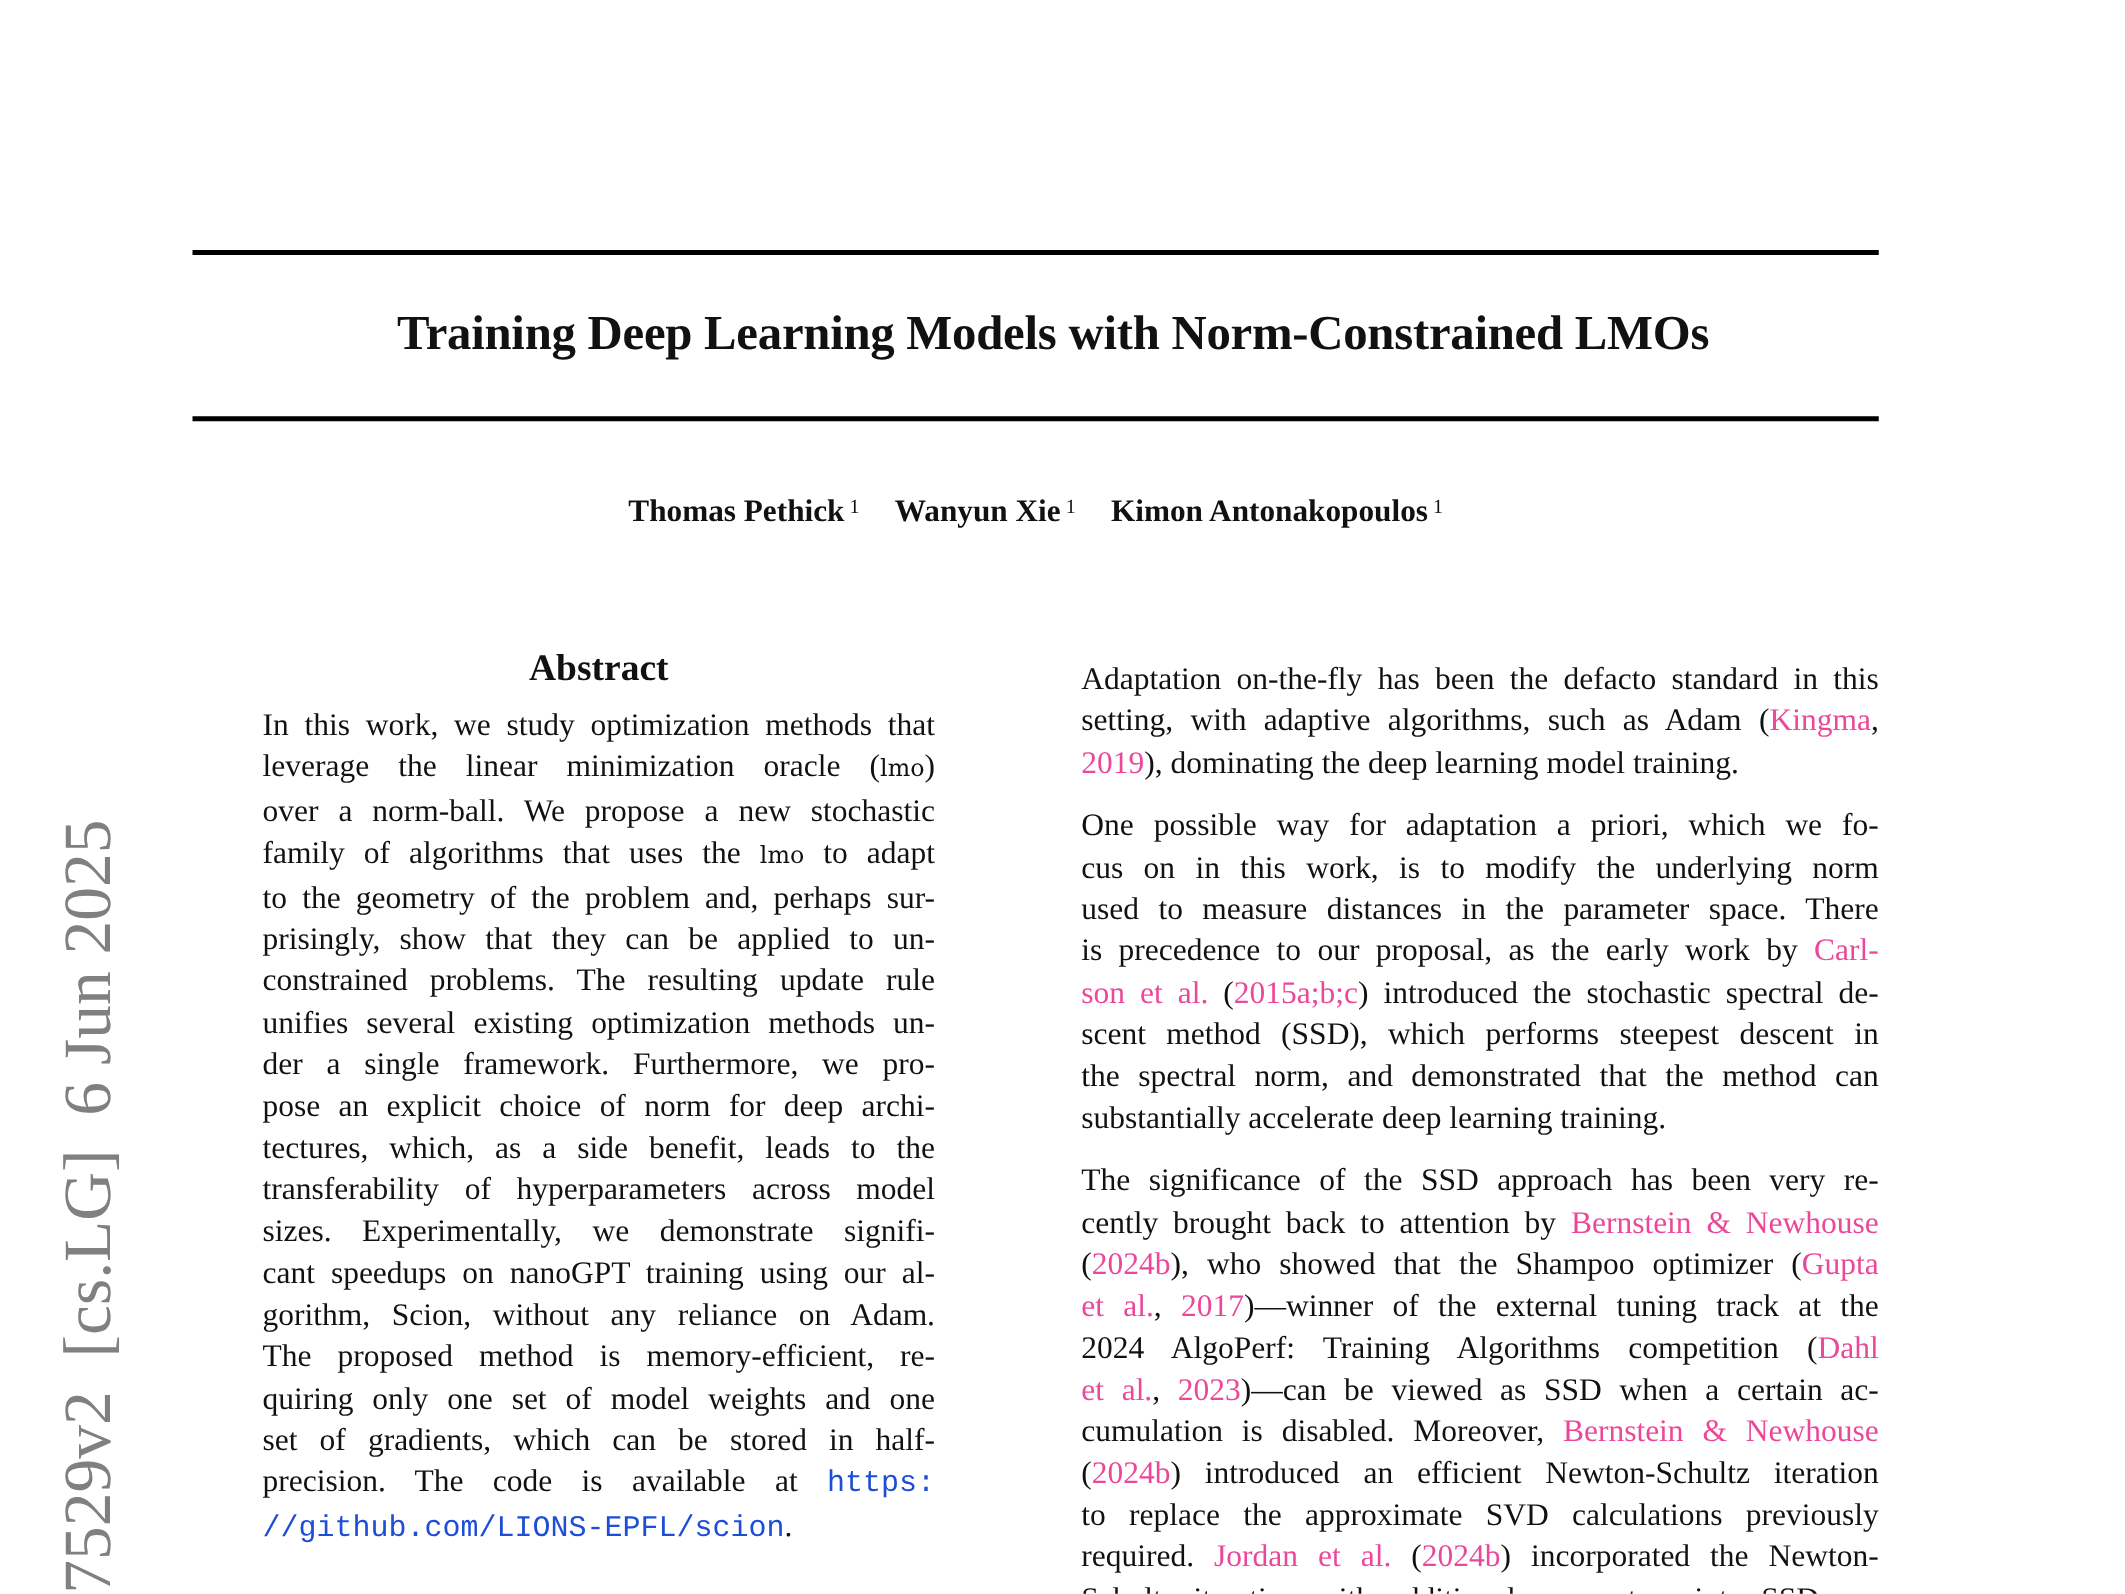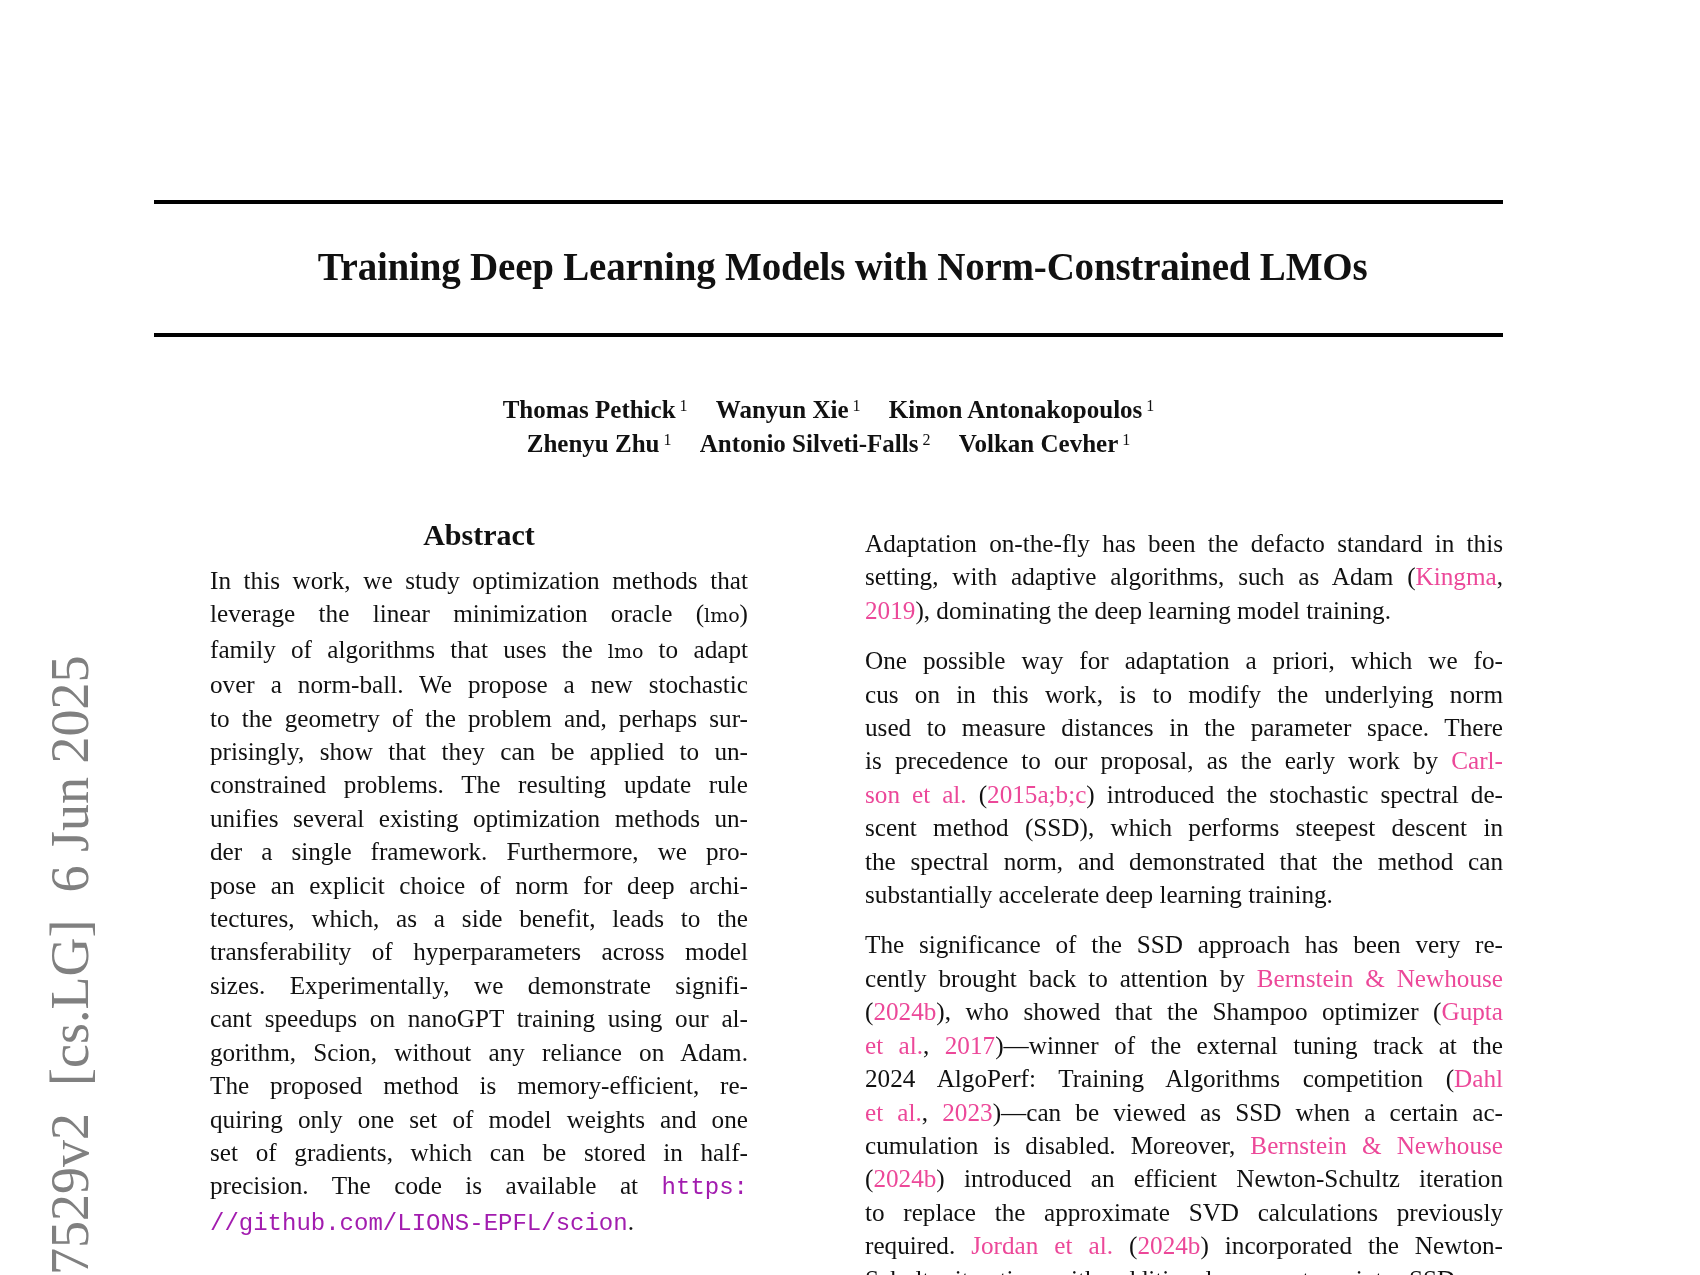--- a/index.html
+++ b/index.html
@@ -16,53 +16,48 @@
            font-size:54px; color:#808080; white-space:pre; line-height:1; }
   .abs-head { position:absolute; left:210px; width:538px; top:518px; text-align:center;
               font-weight:bold; font-size:30px; }
   .col { position:absolute; font-size:25.2px; line-height:33.4px; text-align:justify; }
   .col.left { left:210px; width:538px; top:564px; }
   .col.right { left:865px; width:638px; top:527px; }
   .line { display:block; white-space:nowrap; text-align-last:justify; text-align:justify; }
   .line.last { text-align-last:left; }
   .para { margin-bottom:17px; }
   .cite { color:#ec4899; }
-  .mono { font-family:"Liberation Mono", "DejaVu Sans Mono", monospace; color:#a21caf; font-size:24px; }
+  .mono { font-family:"Liberation Mono", "DejaVu Sans Mono", monospace; color:#1d4ed8; font-size:24px; }
   .rm { font-family:"DejaVu Serif", serif; font-size:19px; }
   .section { position:absolute; left:154px; top:1272px; font-weight:bold; font-size:30px; }
 </style>
 </head>
 <body>
 
 <div class="stamp">7529v2  [cs.LG]  6 Jun 2025</div>
 
 <div class="rule" style="top:200px"></div>
 <div class="title">Training Deep Learning Models with Norm-Constrained LMOs</div>
 <div class="rule" style="top:333px"></div>
 
 <div class="authors">
   <div>
     <span class="au"><span>Thomas Pethick</span><sup>1</sup></span>
     <span class="au"><span>Wanyun Xie</span><sup>1</sup></span>
     <span class="au"><span>Kimon Antonakopoulos</span><sup>1</sup></span>
   </div>
-  <div>
-    <span class="au"><span>Zhenyu Zhu</span><sup>1</sup></span>
-    <span class="au"><span>Antonio Silveti-Falls</span><sup>2</sup></span>
-    <span class="au"><span>Volkan Cevher</span><sup>1</sup></span>
-  </div>
 </div>
 
 <div class="abs-head">Abstract</div>
 
 <div class="col left">
   <span class="line">In this work, we study optimization methods that</span>
   <span class="line"><span>leverage the linear minimization oracle (</span><span class="rm">lmo</span><span>)</span></span>
+  <span class="line">over a norm-ball.  We propose a new stochastic</span>
   <span class="line"><span>family of algorithms that uses the </span><span class="rm">lmo</span><span> to adapt</span></span>
-  <span class="line">over a norm-ball.  We propose a new stochastic</span>
   <span class="line">to the geometry of the problem and, perhaps sur-</span>
   <span class="line">prisingly, show that they can be applied to un-</span>
   <span class="line">constrained problems. The resulting update rule</span>
   <span class="line">unifies several existing optimization methods un-</span>
   <span class="line">der a single framework.  Furthermore, we pro-</span>
   <span class="line">pose an explicit choice of norm for deep archi-</span>
   <span class="line">tectures, which, as a side benefit, leads to the</span>
   <span class="line">transferability of hyperparameters across model</span>
   <span class="line">sizes.  Experimentally, we demonstrate signifi-</span>
   <span class="line">cant speedups on nanoGPT training using our al-</span>

